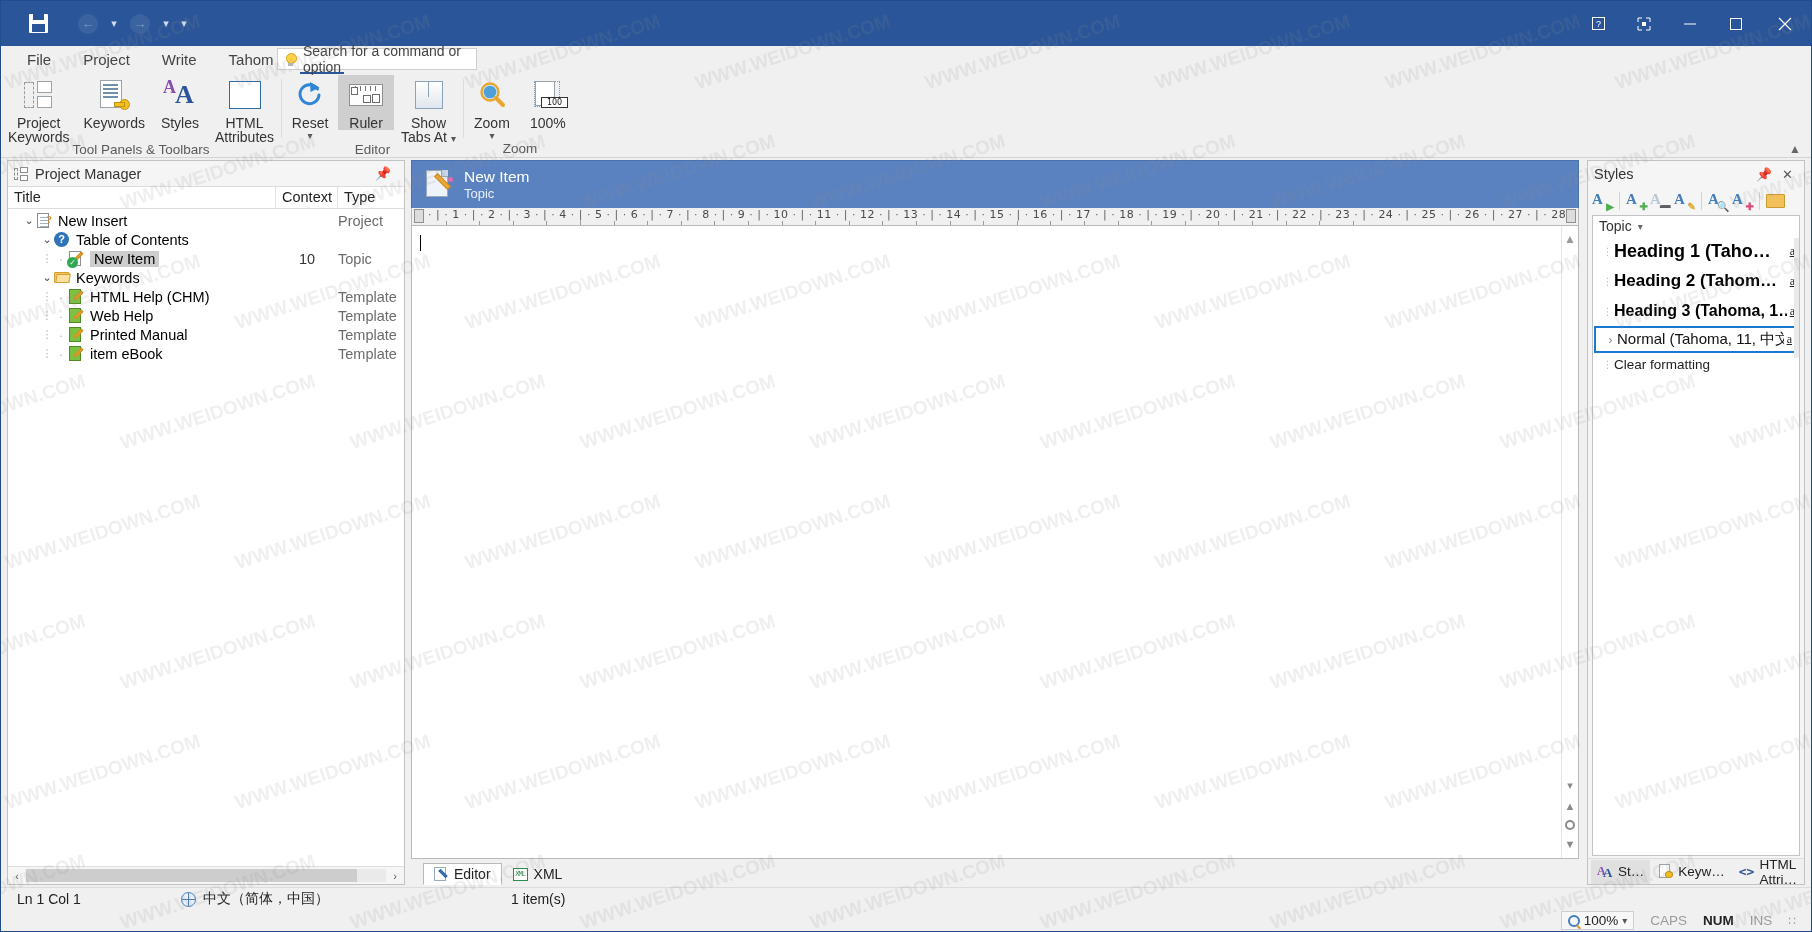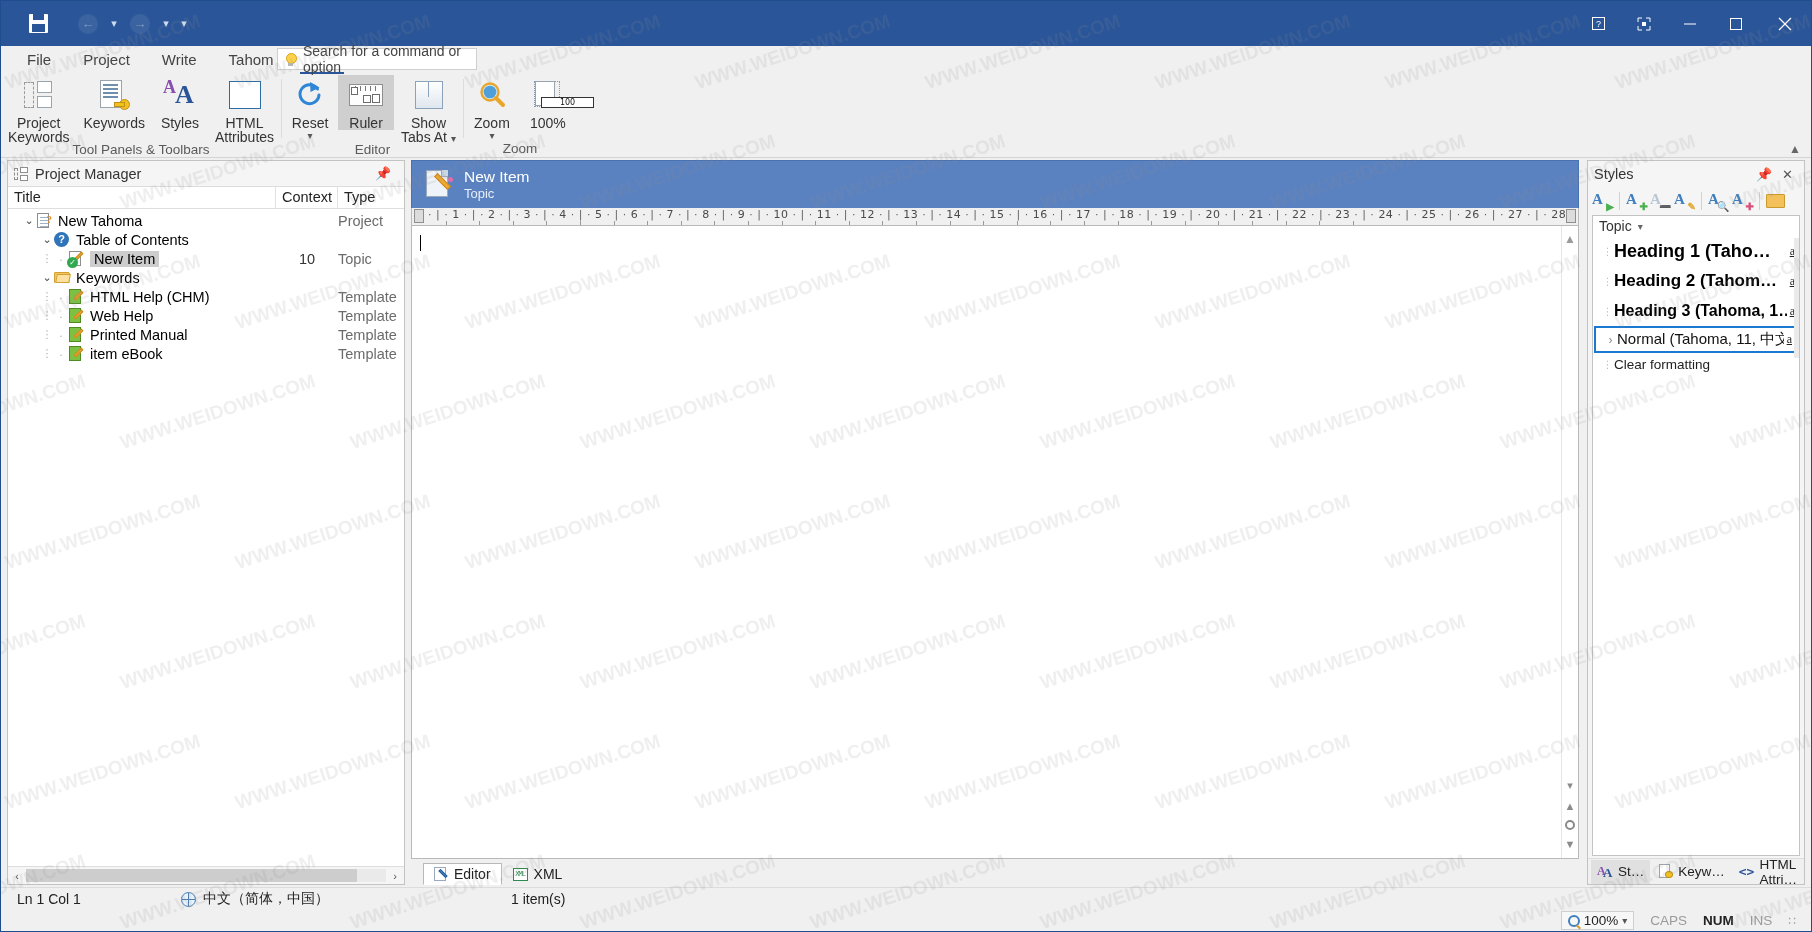--- a/index.html
+++ b/index.html
@@ -137,21 +137,21 @@
   .ic-ha .bar { height:4px; background:#3e86c8; margin:2px 2px 0 2px; }
   .ic-ha .bar.w { background:#b9d7ef; }
   .ic-ruler { width:34px; height:22px; background:#fdfdfd; border:1px solid #8f8f8f; position:relative; }
   .ic-ruler .tick { position:absolute; top:1px; width:1px; height:5px; background:#777; }
   .ic-ruler .mk { position:absolute; background:#fff; border:1px solid #6b6b6b; }
   .ic-tabs { width:28px; height:28px; background:linear-gradient(#ffffff,#dfe6ee); border:1px solid #8ba2bb; }
   .ic-tabs .lft { width:8px; height:100%; border-right:1px solid #8ba2bb; background:#f4f7fa; }
   .ic-100 { width:28px; height:28px; position:relative; }
   .ic-100 .pg { position:absolute; left:1px; top:0; width:20px; height:25px; background:#fff; border:1px solid #9aa4ad; }
   .ic-100 .dots { position:absolute; left:0; top:0; width:26px; height:26px; border:1px dotted #7f9dbb; }
-  .ic-100 .bx { position:absolute; left:7px; bottom:1px; background:#fff; border:1px solid #333; font-size:8px; line-height:9px; padding:0 18px; color:#111; font-family:"DejaVu Sans", sans-serif;}
+  .ic-100 .bx { position:absolute; left:7px; bottom:1px; background:#fff; border:1px solid #333; font-size:8px; line-height:9px; padding:0 5px; color:#111; font-family:"DejaVu Sans", sans-serif;}
 
   .ribbon-collapse {
     position:absolute; right:10px; bottom:2px; color:#666; font-size:12px;
   }
 
   
   .main { position:absolute; top:157px; left:0; right:0; bottom:44px; }
 
   
   .panel-left {
@@ -554,21 +554,21 @@
             <span class="exp">⌄</span>
             <span class="icn icn-proj">
                 <span class="sheet">
                   <span class="l" style="top:3px"></span>
                   <span class="l" style="top:6px"></span>
                   <span class="l" style="top:9px"></span>
                   <span class="l" style="top:12px"></span>
                 </span>
                 <span class="q">?</span>
               </span>
-            <span>New Tahoma</span>
+            <span>New Insert</span>
           </div>
           <div class="c-ctx"></div>
           <div class="c-type">Project</div>
         </div>
 
         <div class="trow">
           <div class="c-title" style="padding-left:32px;">
             <span class="exp">⌄</span>
             <span class="icn">
                 <span class="icn-toc">?</span>

